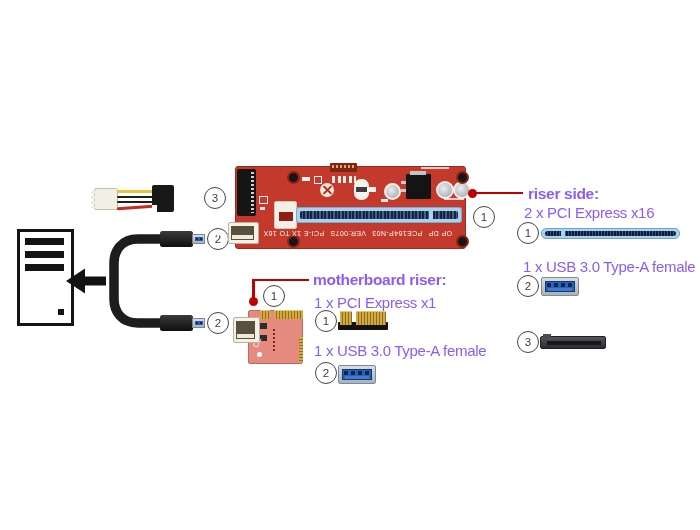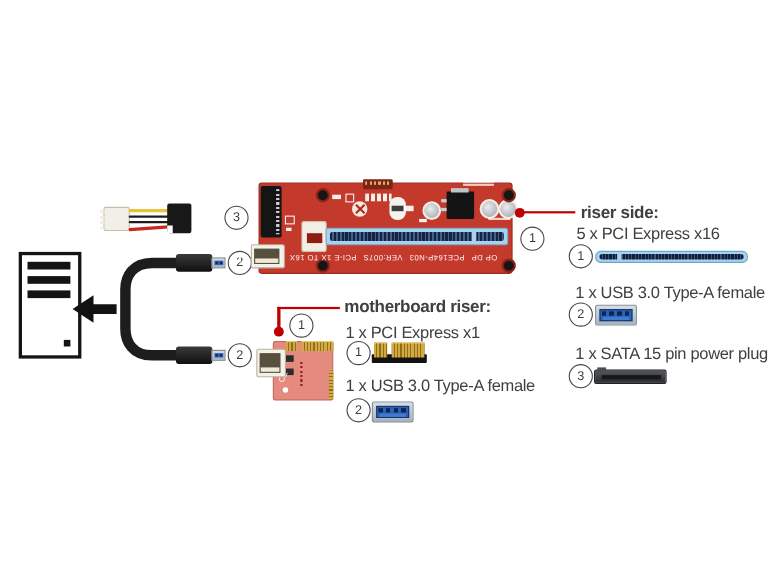--- a/index.html
+++ b/index.html
@@ -1,19 +1,19 @@
 <!DOCTYPE html>
 <html><head>
 <meta charset="utf-8">
 <style>
   html,body{margin:0;padding:0;background:#fff;}
   .canvas{position:relative;width:700px;height:530px;background:#ffffff;overflow:hidden;
           font-family:"Liberation Sans",sans-serif;color:#3a3a3a;}
   .abs{position:absolute;}
-  .lbl{position:absolute;font-size:15px;letter-spacing:-0.3px;white-space:nowrap;color:#404040;}
+  .lbl{position:absolute;font-size:15px;letter-spacing:-0.3px;white-space:nowrap;color:#8b5cf6;}
   .head{font-weight:bold;font-size:15.5px;}
   .callout{position:absolute;width:22px;height:22px;border:1.5px solid #454545;border-radius:50%;
            background:#fff;box-sizing:border-box;display:flex;align-items:center;justify-content:center;
            font-size:11.5px;color:#3c3c3c;}
   
   .case{position:absolute;left:17px;top:229px;width:57px;height:97px;border:3px solid #141414;
         background:#fff;box-sizing:border-box;}
   .case .bar{position:absolute;left:5px;width:39px;height:7px;background:#141414;}
   .case .dot{position:absolute;left:38px;top:77px;width:6px;height:6px;background:#141414;}
   
@@ -259,38 +259,37 @@
   <div class="callout" style="left:315px;top:362px">
       <span>2</span>
     </div>
   <div class="gusb" style="left:338px;top:365px">
     <div class="in"></div>
     <div class="pins"></div>
     <div class="tng"></div>
   </div>
 
   <div class="lbl head" style="left:528px;top:185px">riser side:</div>
-  <div class="lbl" style="left:524px;top:204px">5 x PCI Express x16</div>
+  <div class="lbl" style="left:524px;top:204px">2 x PCI Express x16</div>
   <div class="callout" style="left:517px;top:222px">
       <span>1</span>
     </div>
   <div class="gslot" style="left:541px;top:228px">
     <div class="pins"></div>
     <div class="key"></div>
   </div>
   <div class="lbl" style="left:523px;top:258px">1 x USB 3.0 Type-A female</div>
   <div class="callout" style="left:517px;top:275px">
       <span>2</span>
     </div>
   <div class="gusb" style="left:541px;top:277px">
     <div class="in"></div>
     <div class="pins"></div>
     <div class="tng"></div>
   </div>
-  <div class="lbl" style="left:523px;top:313px">1 x SATA 15 pin power plug</div>
   <div class="callout" style="left:517px;top:331px">
       <span>3</span>
     </div>
   <div class="gsata" style="left:540px;top:336px">
     <div class="step"></div>
     <div class="slot"></div>
   </div>
 
 </div>
 

